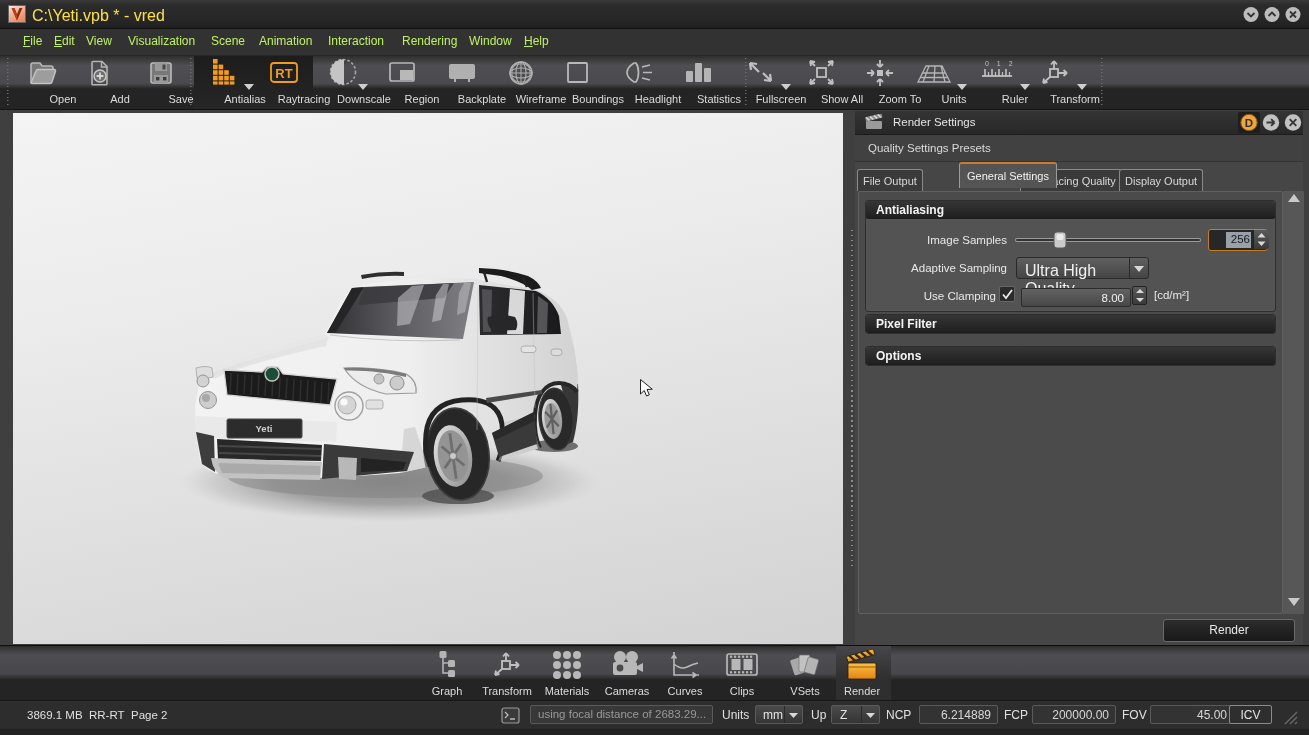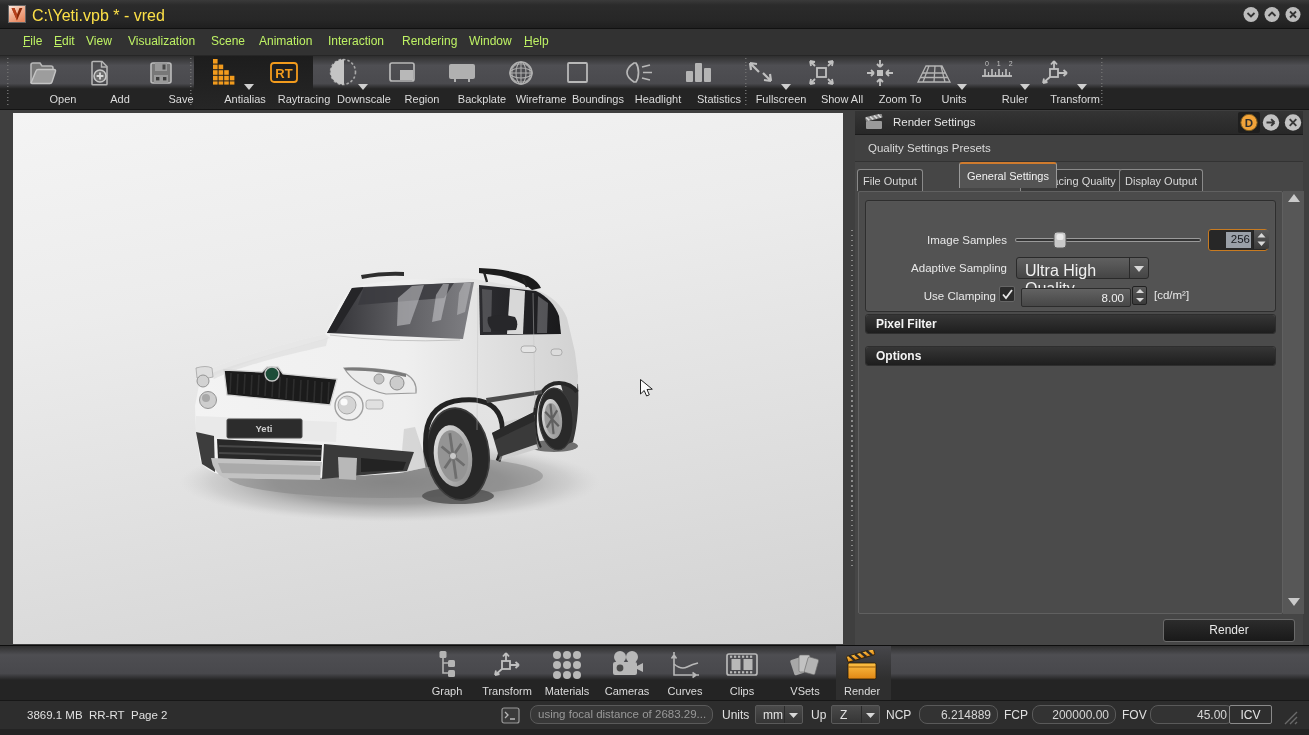--- a/index.html
+++ b/index.html
@@ -60,21 +60,21 @@
   #btoolbar{left:0;top:645px;width:1309px;height:55px;
     background:linear-gradient(180deg,#2f2f2f 0%,#4e4e52 16%,#48484c 50%,#242424 62%,#242424 100%);
     border-top:1px solid #0e0e0e;}
   .blabel{position:absolute;top:39px;font-size:11px;color:#dcdcdc;transform:translateX(-50%);white-space:nowrap;}
   .bicon{position:absolute;top:4px;transform:translateX(-50%);}
   
   #statusbar{left:0;top:700px;width:1309px;height:28px;background:#2d2d2d;
      border-top:1px solid #171717;}
   #statusbar .lab{position:absolute;top:7px;font-size:12px;color:#e0e0e0;white-space:nowrap;}
   .sfield{position:absolute;top:4px;height:19px;background:#333;border:1px solid #5a5a5a;
-     border-radius:8px;color:#d8d8d8;font-size:12px;box-sizing:border-box;text-align:right;white-space:nowrap;overflow:hidden;}
+     border-radius:2px;color:#d8d8d8;font-size:12px;box-sizing:border-box;text-align:right;white-space:nowrap;overflow:hidden;}
   .sdrop{position:absolute;top:4px;height:19px;background:linear-gradient(180deg,#4a4a4a,#353535);
      border:1px solid #5a5a5a;border-radius:2px;color:#e4e4e4;font-size:12px;box-sizing:border-box;}
   #bottomedge{left:0;top:729px;width:1309px;height:6px;background:#232323;}
 </style>
 </head>
 <body>
 <div class="abs" id="titlebar"></div>
 <svg class="abs" style="left:8px;top:5px" width="18" height="18" viewBox="0 0 18 18">
   <defs>
       <linearGradient id="vredlg" x1="0" y1="0" x2="0.6" y2="1">
@@ -447,20 +447,21 @@
   <div class="abs" id="presets">
       <div class="t">Quality Settings Presets</div>
     </div>
   <div class="tab" style="left:2px">File Output</div>
   <div class="tab" id="tabactive" style="left:67px">General Settings</div>
   <div class="tab" style="left:165px">Raytracing Quality</div>
   <div class="tab" style="left:264px">Display Output</div>
   <div class="abs" id="content">
 
     <div class="group" style="top:8px;height:110px">
+      <div class="ghead">Antialiasing</div>
       <div class="rowlabel" style="right:268px;top:33px;width:120px">Image Samples</div>
 
       <svg class="abs" style="left:148px;top:30px" width="188" height="18" viewBox="0 0 188 18">
         <rect x="1" y="7" width="186" height="4" rx="2" fill="#9a9a9a"></rect>
         <rect x="2" y="8" width="184" height="2" rx="1" fill="#343434"></rect>
         <rect x="40" y="1" width="12" height="16" rx="3" fill="#c9c9c9" stroke="#5a5a5a"></rect>
         <rect x="42.5" y="3" width="7" height="6" rx="2" fill="#e9e9e9"></rect>
       </svg>
       <div class="abs" style="left:342px;top:28px;width:60px;height:22px;border:1.5px solid #c87b21;border-radius:3px;background:#272727;box-sizing:border-box">
         <div class="abs" style="left:17px;top:1.5px;width:25px;height:16px;background:#9aa0a8;color:#16181c;font-size:11.5px;text-align:right;padding:1px 1px 0 0;box-sizing:border-box">256</div>

